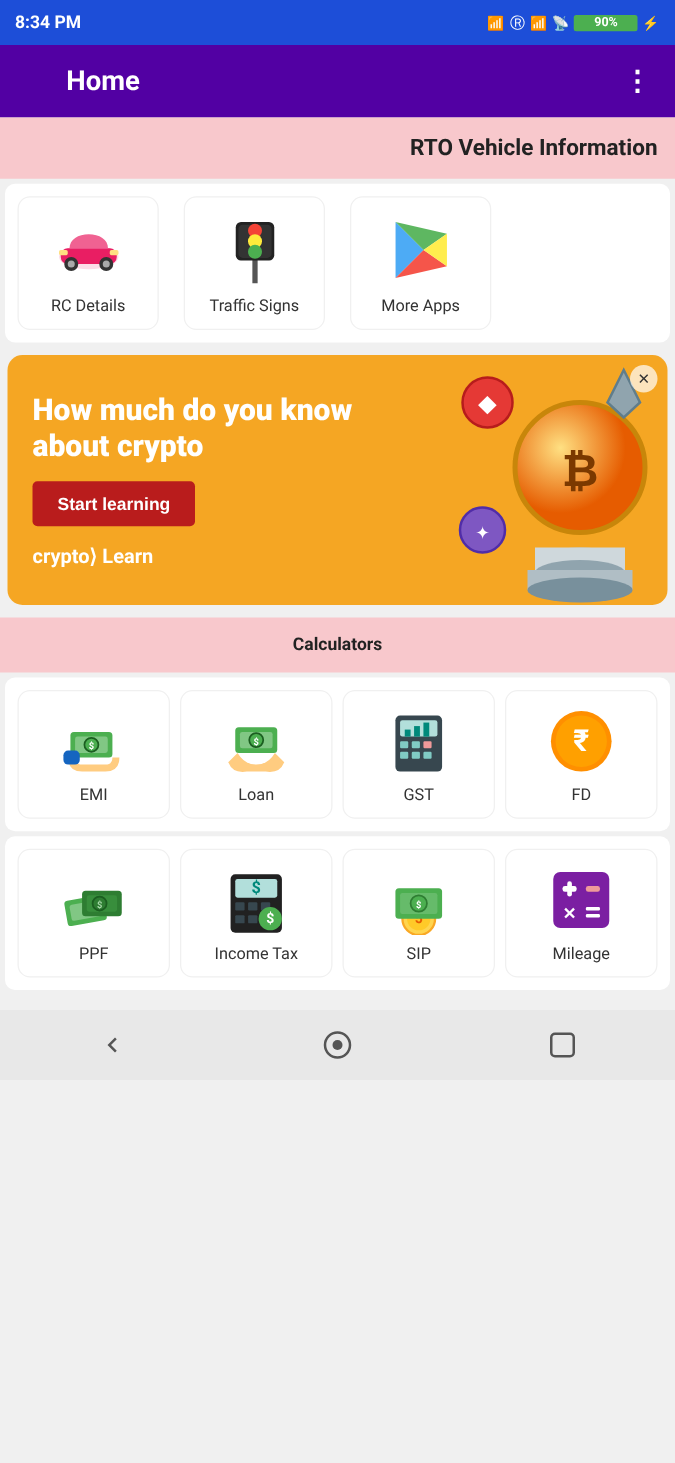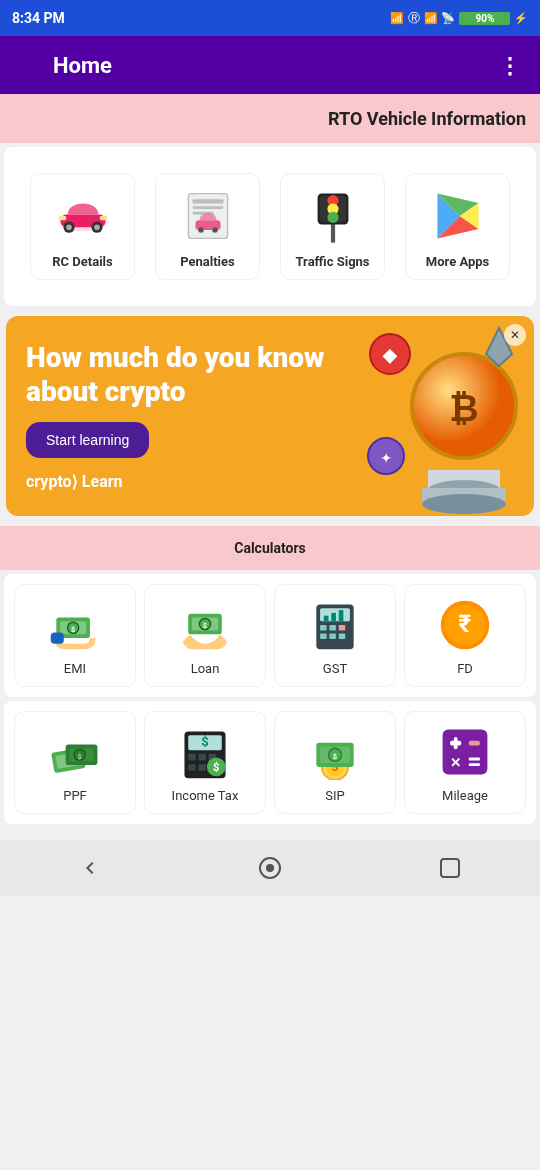--- a/index.html
+++ b/index.html
@@ -52,27 +52,26 @@
       text-align: right;
       padding: 14px;
       font-size: 18px;
       font-weight: bold;
       color: #222;
     }
 
     
     .grid-section {
       background: white;
-      padding: 26px;
+      padding: 10px;
       display: grid;
       grid-template-columns: repeat(4, 1fr);
       gap: 20px;
       margin: 4px;
       border-radius: 8px;
-      font-weight: bold;
     }
     .grid-item {
       background: white;
       border-radius: 10px;
       display: flex;
       flex-direction: column;
       align-items: center;
       justify-content: center;
       padding: 10px 4px;
       cursor: pointer;
@@ -102,30 +101,30 @@
       position: relative;
       display: flex;
       align-items: center;
     }
     .ad-content {
       padding: 20px;
       color: white;
       z-index: 2;
       flex: 1;
     }
-    .ad-title { font-size: 28px; font-weight: 900; line-height: 1.2; margin-bottom: 14px; }
+    .ad-title { font-size: 24px; font-weight: 900; line-height: 1.2; margin-bottom: 14px; }
     .ad-button {
-      background: #4c1d95;
+      background: #b91c1c;
       color: white;
       border: none;
       padding: 10px 20px;
-      border-radius: 14px;
+      border-radius: 4px;
       font-size: 14px;
       cursor: pointer;
-      font-weight: normal;
+      font-weight: bold;
     }
     .ad-brand { font-size: 16px; font-weight: bold; margin-top: 14px; }
     .ad-close {
       position: absolute;
       top: 8px;
       right: 8px;
       background: rgba(255,255,255,0.7);
       border-radius: 50%;
       width: 22px;
       height: 22px;
@@ -247,36 +246,20 @@
         <circle cx="20" cy="46" r="4" fill="#aaa"></circle>
         <circle cx="60" cy="46" r="8" fill="#333"></circle>
         <circle cx="60" cy="46" r="4" fill="#aaa"></circle>
         <rect x="6" y="30" width="10" height="6" rx="2" fill="#ffe082"></rect>
         <rect x="64" y="30" width="10" height="6" rx="2" fill="#ffe082"></rect>
       </svg>
     </div>
     <span class="item-label">RC Details</span>
   </div>
 
-  <div class="grid-item">
-    <div class="icon-area">
-      <svg class="penalty-svg" viewBox="0 0 80 80" xmlns="http://www.w3.org/2000/svg">
-        <rect x="12" y="8" width="56" height="64" rx="4" fill="#eceff1" stroke="#bdbdbd" stroke-width="2"></rect>
-        <rect x="18" y="16" width="44" height="6" rx="2" fill="#bdbdbd"></rect>
-        <rect x="18" y="26" width="44" height="4" rx="2" fill="#bdbdbd"></rect>
-        <rect x="18" y="34" width="30" height="4" rx="2" fill="#bdbdbd"></rect>
-
-        <rect x="22" y="46" width="36" height="14" rx="5" fill="#e91e63" opacity="0.7"></rect>
-        <path d="M28 46 C28 40 32 36 40 36 C48 36 52 40 52 46 Z" fill="#f06292" opacity="0.7"></path>
-        <circle cx="30" cy="60" r="4" fill="#555"></circle>
-        <circle cx="50" cy="60" r="4" fill="#555"></circle>
-      </svg>
-    </div>
-    <span class="item-label">Penalties</span>
-  </div>
 
   <div class="grid-item">
     <div class="icon-area">
       <svg class="traffic-svg" viewBox="0 0 60 80" xmlns="http://www.w3.org/2000/svg">
         <rect x="27" y="50" width="6" height="28" fill="#555"></rect>
         <rect x="8" y="8" width="44" height="44" rx="6" fill="#222"></rect>
         <rect x="11" y="11" width="38" height="38" rx="5" fill="#333"></rect>
         <circle cx="30" cy="18" r="8" fill="#f44336"></circle>
         <circle cx="30" cy="30" r="8" fill="#ffeb3b"></circle>
         <circle cx="30" cy="42" r="8" fill="#4caf50"></circle>

